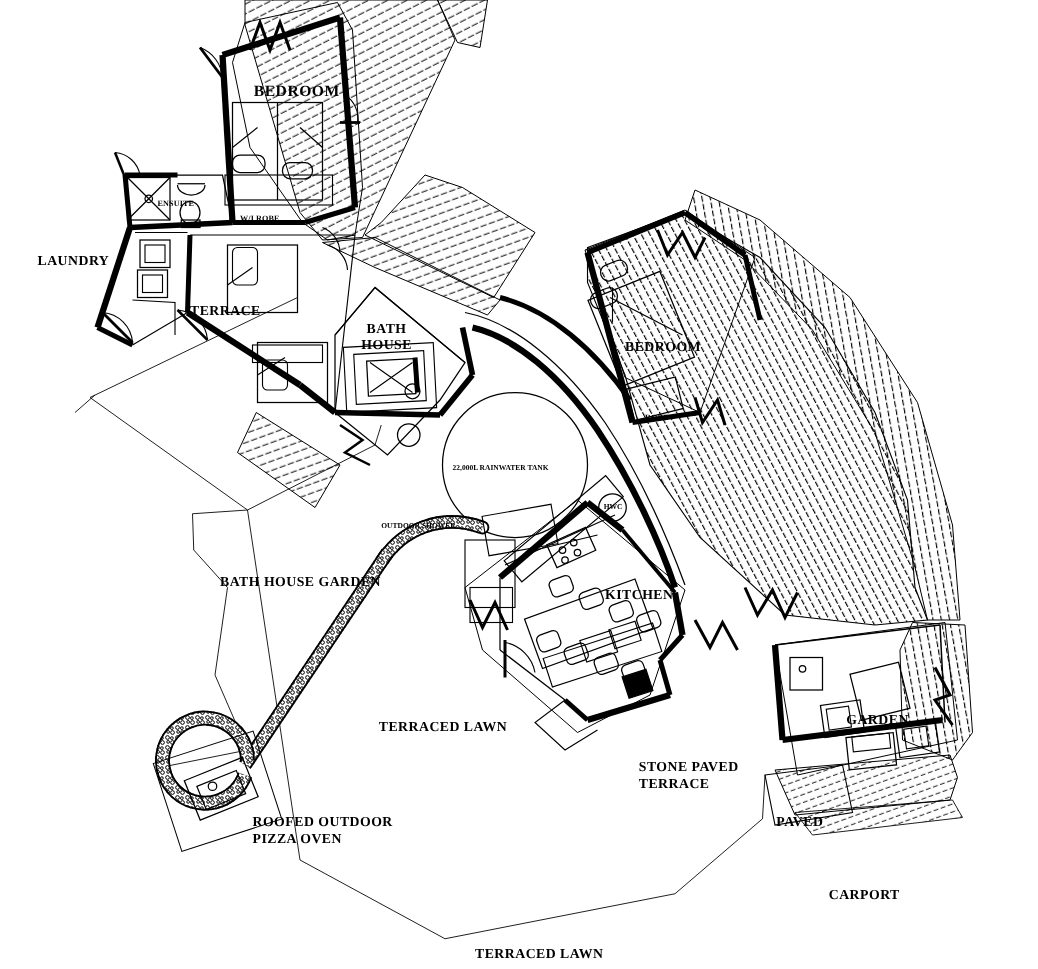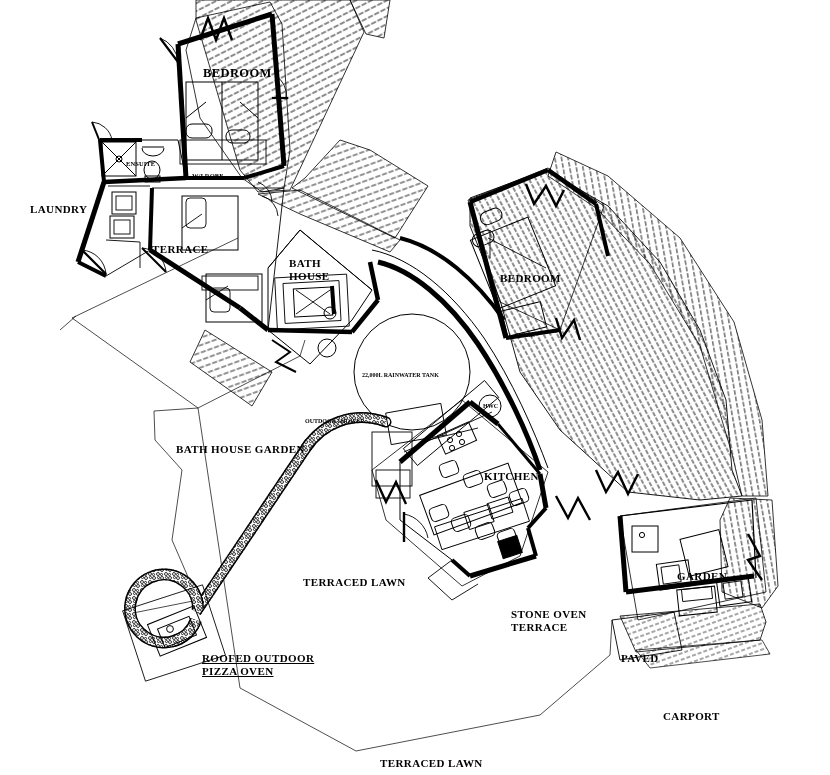--- a/index.html
+++ b/index.html
@@ -332,36 +332,36 @@
 
   </g>
 </svg>
 
 <div>
   <div class="lbl sz-lg" style="left:203px;top:66px;">BEDROOM</div>
   <div class="lbl sz-xs" style="left:126px;top:160px;">ENSUITE</div>
   <div class="lbl sz-xs" style="left:192px;top:172px;">W/I ROBE</div>
   <div class="lbl sz-md" style="left:30px;top:203px;">LAUNDRY</div>
   <div class="lbl sz-md" style="left:152px;top:243px;">TERRACE</div>
-  <div class="lbl sz-md" style="left:289px;top:257px;">BATH
+  <div class="lbl sz-md" style="left:289px;top:257px;text-align:center;">BATH
 HOUSE</div>
   <div class="lbl sz-md" style="left:500px;top:272px;">BEDROOM</div>
   <div class="lbl sz-xs" style="left:516px;top:331px;">ROBE</div>
   <div class="lbl sz-md" style="left:484px;top:470px;text-align:center;">KITCHEN</div>
   <div class="lbl sz-md" style="left:677px;top:570px;">GARDEN</div>
   <div class="lbl sz-md" style="left:621px;top:652px;">PAVED</div>
 </div>
 
 <div>
   <div class="lbl sz-xxs" style="left:362px;top:372px;">22,000L RAINWATER TANK</div>
   <div class="lbl sz-xxs" style="left:305px;top:418px;">OUTDOOR SHOWER</div>
   <div class="lbl sz-xxs" style="left:483px;top:403px;">HWC</div>
-  <div class="lbl sz-md" style="left:176px;top:443px;text-align:right;">BATH HOUSE GARDEN</div>
+  <div class="lbl sz-md" style="left:176px;top:460px;text-align:right;">BATH HOUSE GARDEN</div>
   <div class="lbl sz-md" style="left:303px;top:576px;">TERRACED LAWN</div>
-  <div class="lbl sz-md" style="left:511px;top:608px;">STONE OVEN
+  <div class="lbl sz-md" style="left:511px;top:608px;">STONE PAVED
 TERRACE</div>
-  <div class="lbl sz-md" style="left:202px;top:652px;text-decoration:underline;">ROOFED OUTDOOR
+  <div class="lbl sz-md" style="left:202px;top:652px;">ROOFED OUTDOOR
 PIZZA OVEN</div>
   <div class="lbl sz-md" style="left:663px;top:710px;text-align:right;">CARPORT</div>
   <div class="lbl sz-md" style="left:380px;top:757px;">TERRACED LAWN</div>
 </div>
 
 </div>
 
 </body></html>

